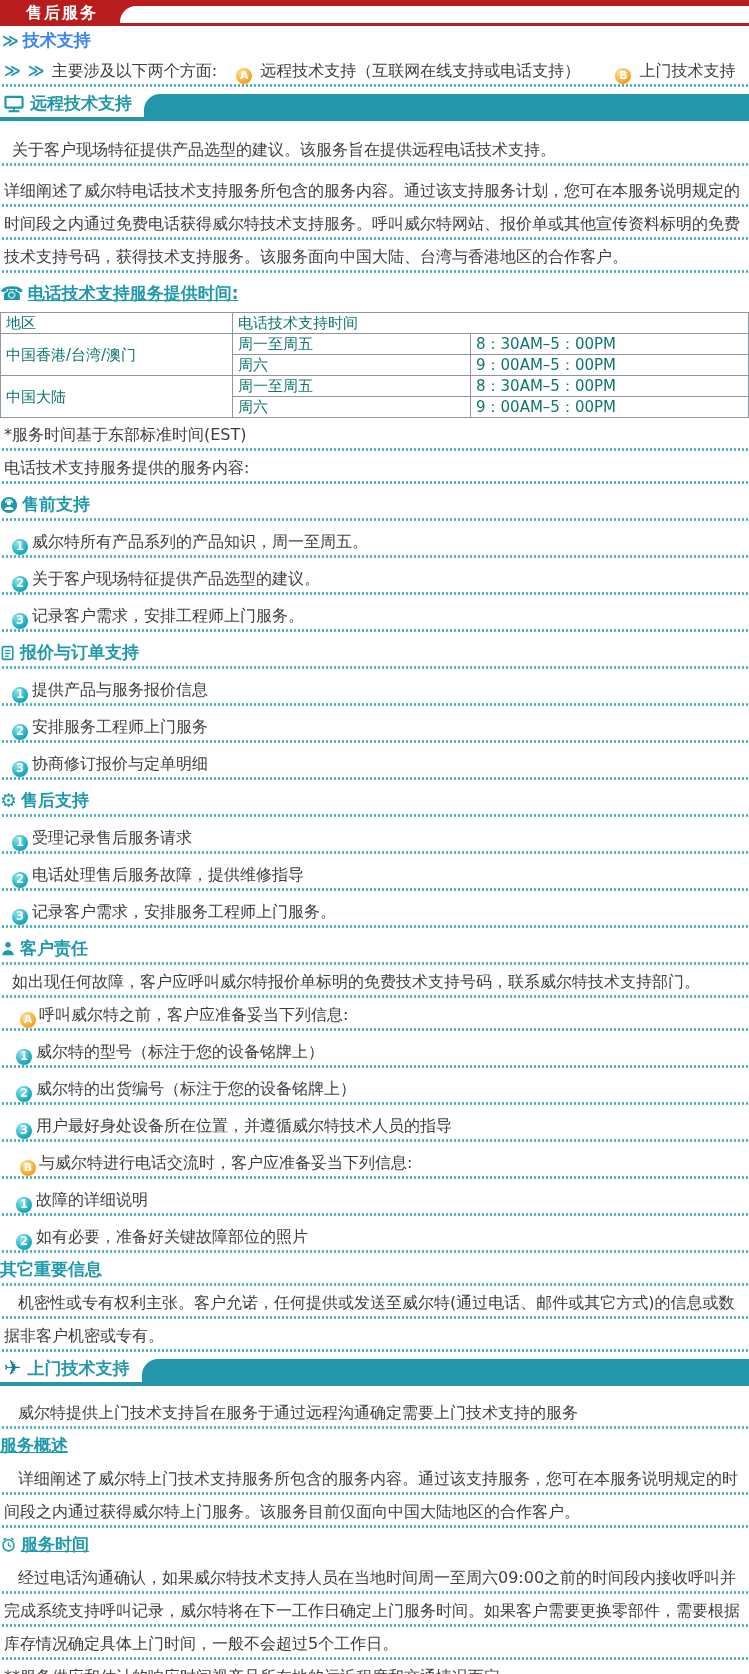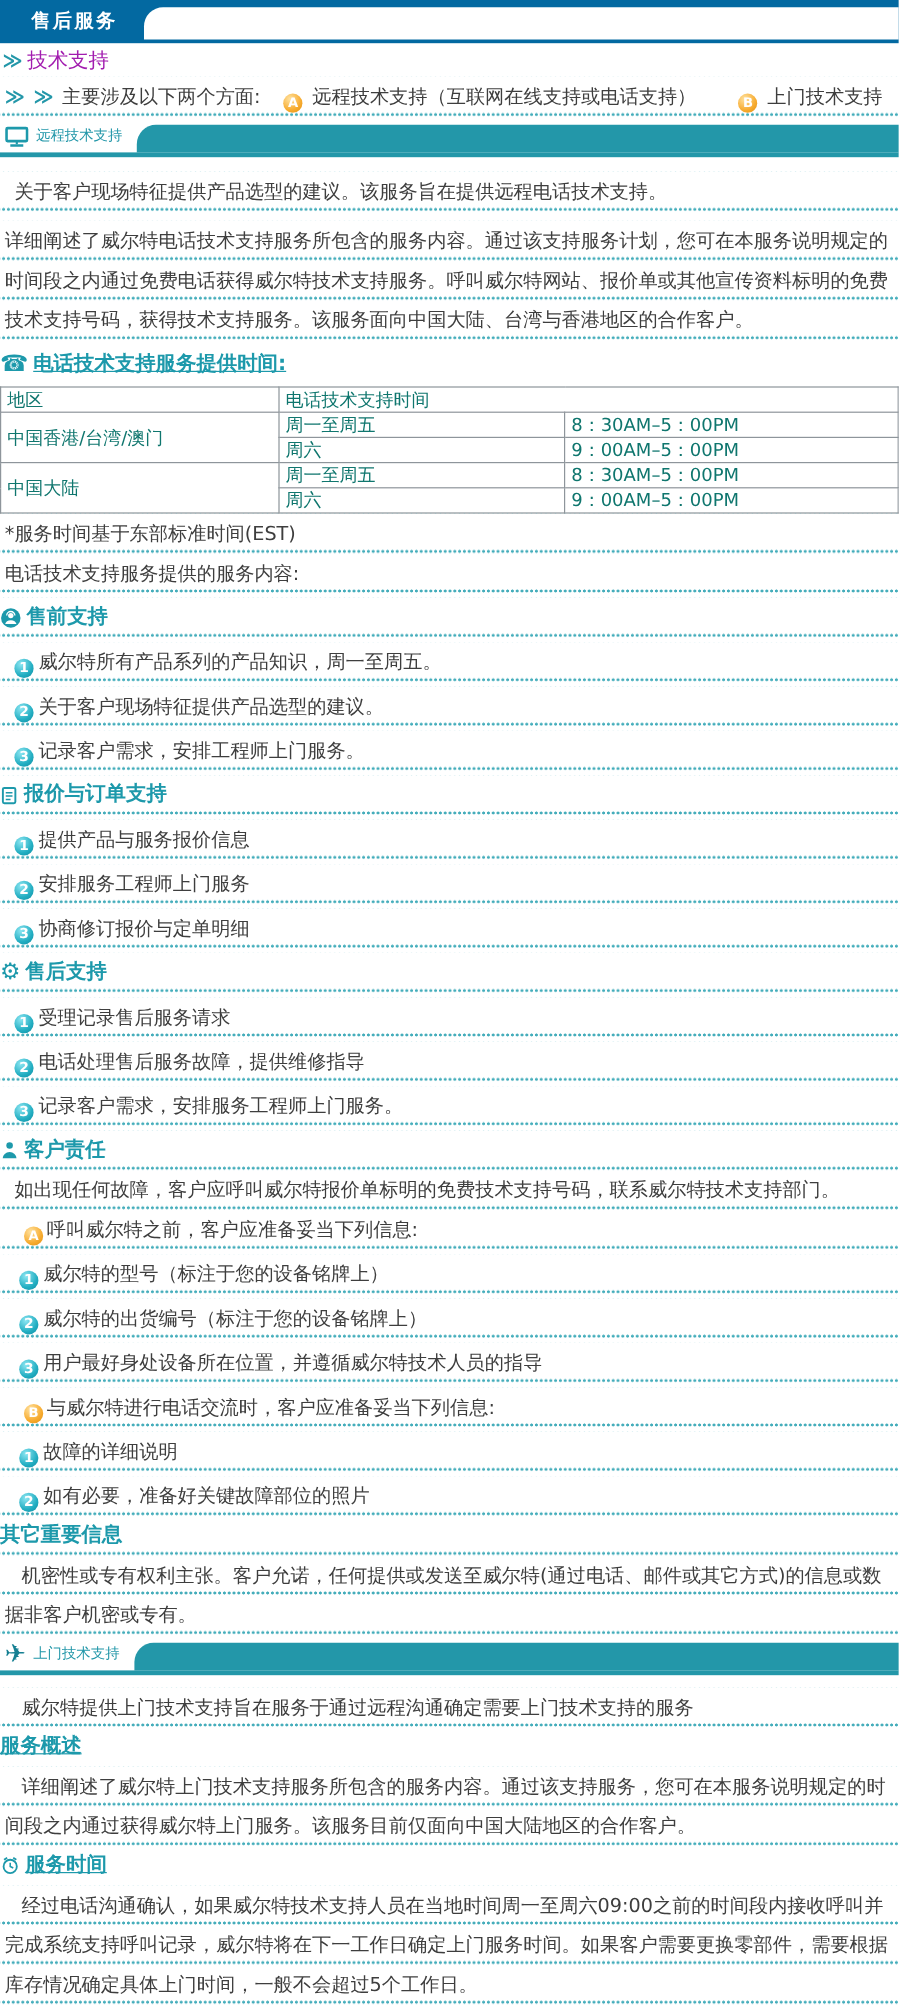--- a/index.html
+++ b/index.html
@@ -1,39 +1,39 @@
 <!DOCTYPE html>
 <html><head>
 <meta charset="utf-8">
 <style>
   html,body{margin:0;padding:0;background:#fff;}
   .page{width:749px;font-family:"DejaVu Sans","Liberation Sans",sans-serif;color:#3e3e3e;padding-bottom:4px;}
 
   
-  .banner{position:relative;height:36px;background:#0369a1;text-align:right;}
+  .banner{position:relative;height:26px;background:#b91c1c;text-align:right;}
   .banner-title{position:absolute;left:26px;top:50%;transform:translateY(-50%);color:#fff;font-weight:bold;font-size:16px;letter-spacing:2px;}
   .banner-notch{position:absolute;left:120px;right:0;top:6px;bottom:3px;background:#fff;border-top-left-radius:16px;}
 
   
   .intro-head{display:flex;align-items:center;height:28px;padding-left:2px;gap:2px;}
-  .intro-title{font-size:17px;font-weight:normal;color:#a21caf;}
+  .intro-title{font-size:17px;font-weight:bold;color:#3b82f6;}
   .chev{color:#2397a9;font-weight:bold;font-size:16px;margin-right:2px;}
 
   
   .row{margin:0;padding:0 2px 0 4px;line-height:33px;font-size:16px;}
   .dotline{background-image:radial-gradient(circle,#44adbb 1.05px,rgba(68,173,187,0) 1.5px);
            background-size:4px 33px;background-position:1px 15px;}
   .mt4{margin-top:4px}.mt8{margin-top:8px}.mt10{margin-top:10px}.mt12{margin-top:12px}
   .ti8{text-indent:8px}.ti14{text-indent:14px}
   .ind1{padding-left:12px}.ind2{padding-left:20px}.ind3{padding-left:16px}
 
   
   .tabhead{position:relative;height:27px;margin-top:3px;border-bottom:4px solid #2397a9;display:flex;align-items:center;padding-left:4px;}
   .tab-icon{display:inline-flex;margin-right:6px;}
-  .tab-label{color:#2397a9;font-size:12px;white-space:nowrap;}
+  .tab-label{color:#2397a9;font-size:17px;white-space:nowrap;font-weight:bold;}
   .tab-fill{flex:1;align-self:stretch;margin-top:4px;margin-left:12px;background:#2397a9;border-top-left-radius:16px;}
 
   
   .sec-h{display:flex;align-items:center;gap:4px;line-height:33px;}
   .sec-title{color:#1d99ab;font-weight:bold;font-size:17px;}
   .u{text-decoration:underline;}
   .glyph{color:#1d99ab;font-size:19px;line-height:1;}
   .plane{color:#157f92;font-size:21px;}
   .sec-icon{display:inline-flex;}
 

